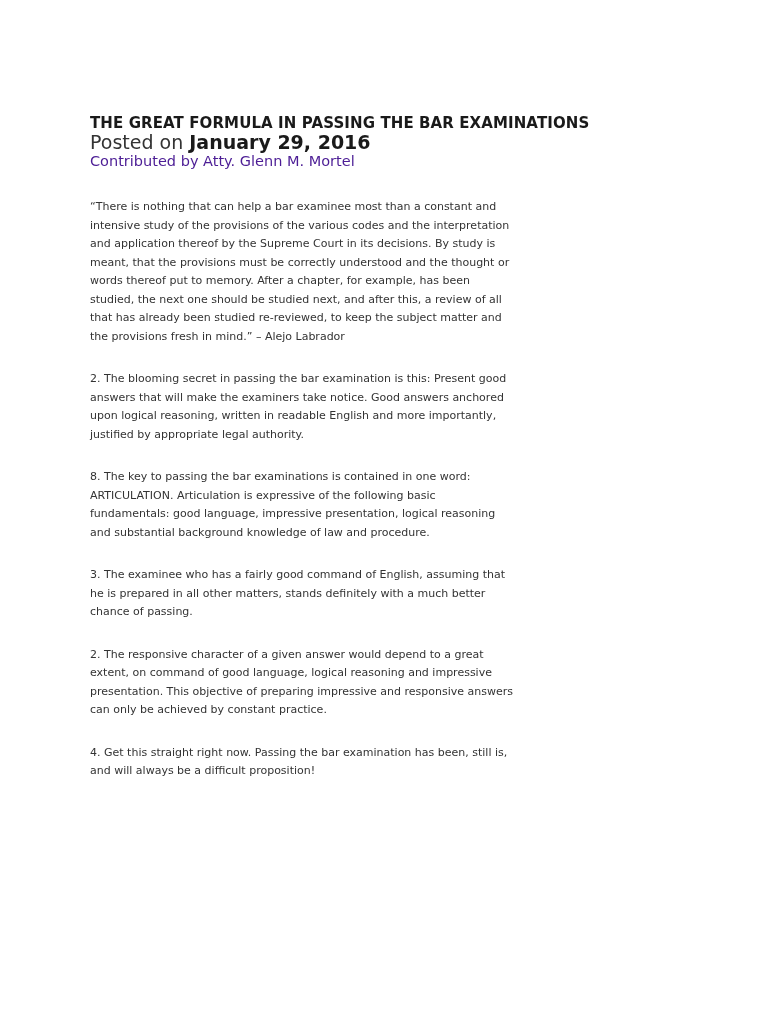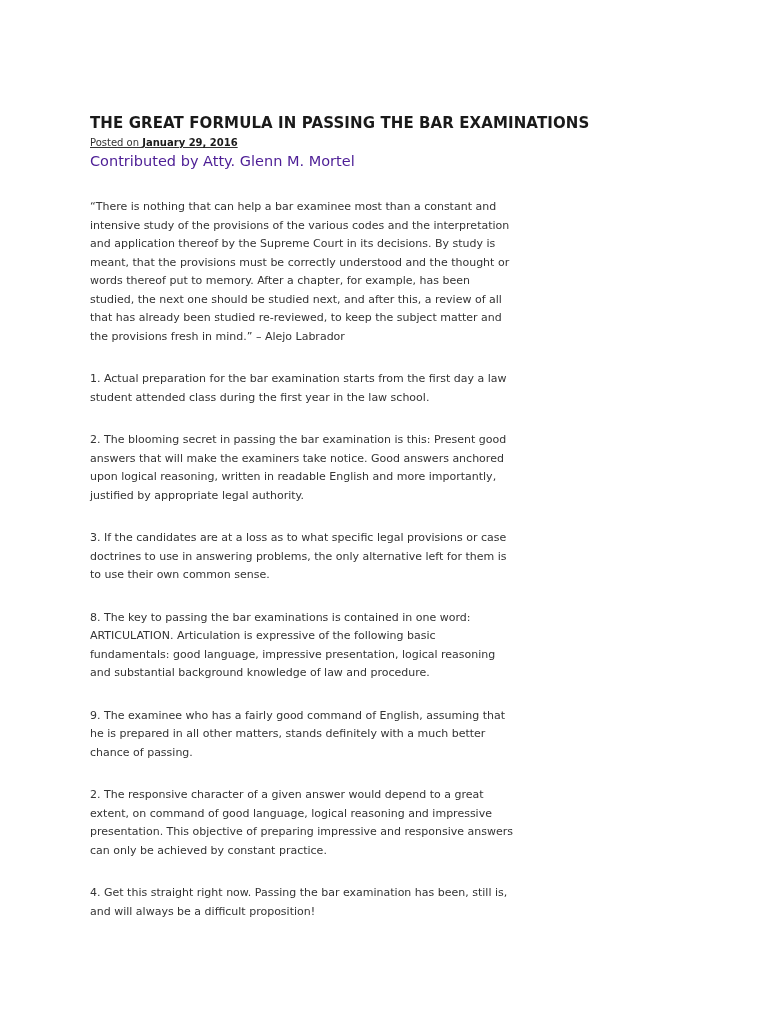--- a/index.html
+++ b/index.html
@@ -24,24 +24,23 @@
     color: #2e2e2e;
   }
   .doc-title {
     font-size: 15px;
     font-weight: bold;
     color: #1a1a1a;
     line-height: 19px;
     letter-spacing: 0.1px;
   }
   .doc-posted-line {
-    font-size: 10px;
+    font-size: 19px;
     line-height: 19px;
     color: #333333;
-    text-decoration: underline;
   }
   .doc-posted-date {
     font-weight: bold;
     color: #1a1a1a;
   }
   .doc-contributor {
     font-size: 14.5px;
     line-height: 19px;
     color: #4c1d95;
   }
@@ -71,38 +70,33 @@
 
   <div class="para quote">“There is nothing that can help a bar examinee most than a constant and
 intensive study of the provisions of the various codes and the interpretation
 and application thereof by the Supreme Court in its decisions. By study is
 meant, that the provisions must be correctly understood and the thought or
 words thereof put to memory. After a chapter, for example, has been
 studied, the next one should be studied next, and after this, a review of all
 that has already been studied re-reviewed, to keep the subject matter and
 the provisions fresh in mind.” – Alejo Labrador</div>
 
-  <div class="para">1. Actual preparation for the bar examination starts from the first day a law
-student attended class during the first year in the law school.</div>
 
   <div class="para">2. The blooming secret in passing the bar examination is this: Present good
 answers that will make the examiners take notice. Good answers anchored
 upon logical reasoning, written in readable English and more importantly,
 justified by appropriate legal authority.</div>
 
-  <div class="para">3. If the candidates are at a loss as to what specific legal provisions or case
-doctrines to use in answering problems, the only alternative left for them is
-to use their own common sense.</div>
 
   <div class="para">8. The key to passing the bar examinations is contained in one word:
 ARTICULATION. Articulation is expressive of the following basic
 fundamentals: good language, impressive presentation, logical reasoning
 and substantial background knowledge of law and procedure.</div>
 
-  <div class="para">9. The examinee who has a fairly good command of English, assuming that
+  <div class="para">3. The examinee who has a fairly good command of English, assuming that
 he is prepared in all other matters, stands definitely with a much better
 chance of passing.</div>
 
   <div class="para">2. The responsive character of a given answer would depend to a great
 extent, on command of good language, logical reasoning and impressive
 presentation. This objective of preparing impressive and responsive answers
 can only be achieved by constant practice.</div>
 
   <div class="para">4. Get this straight right now. Passing the bar examination has been, still is,
 and will always be a difficult proposition!</div>

